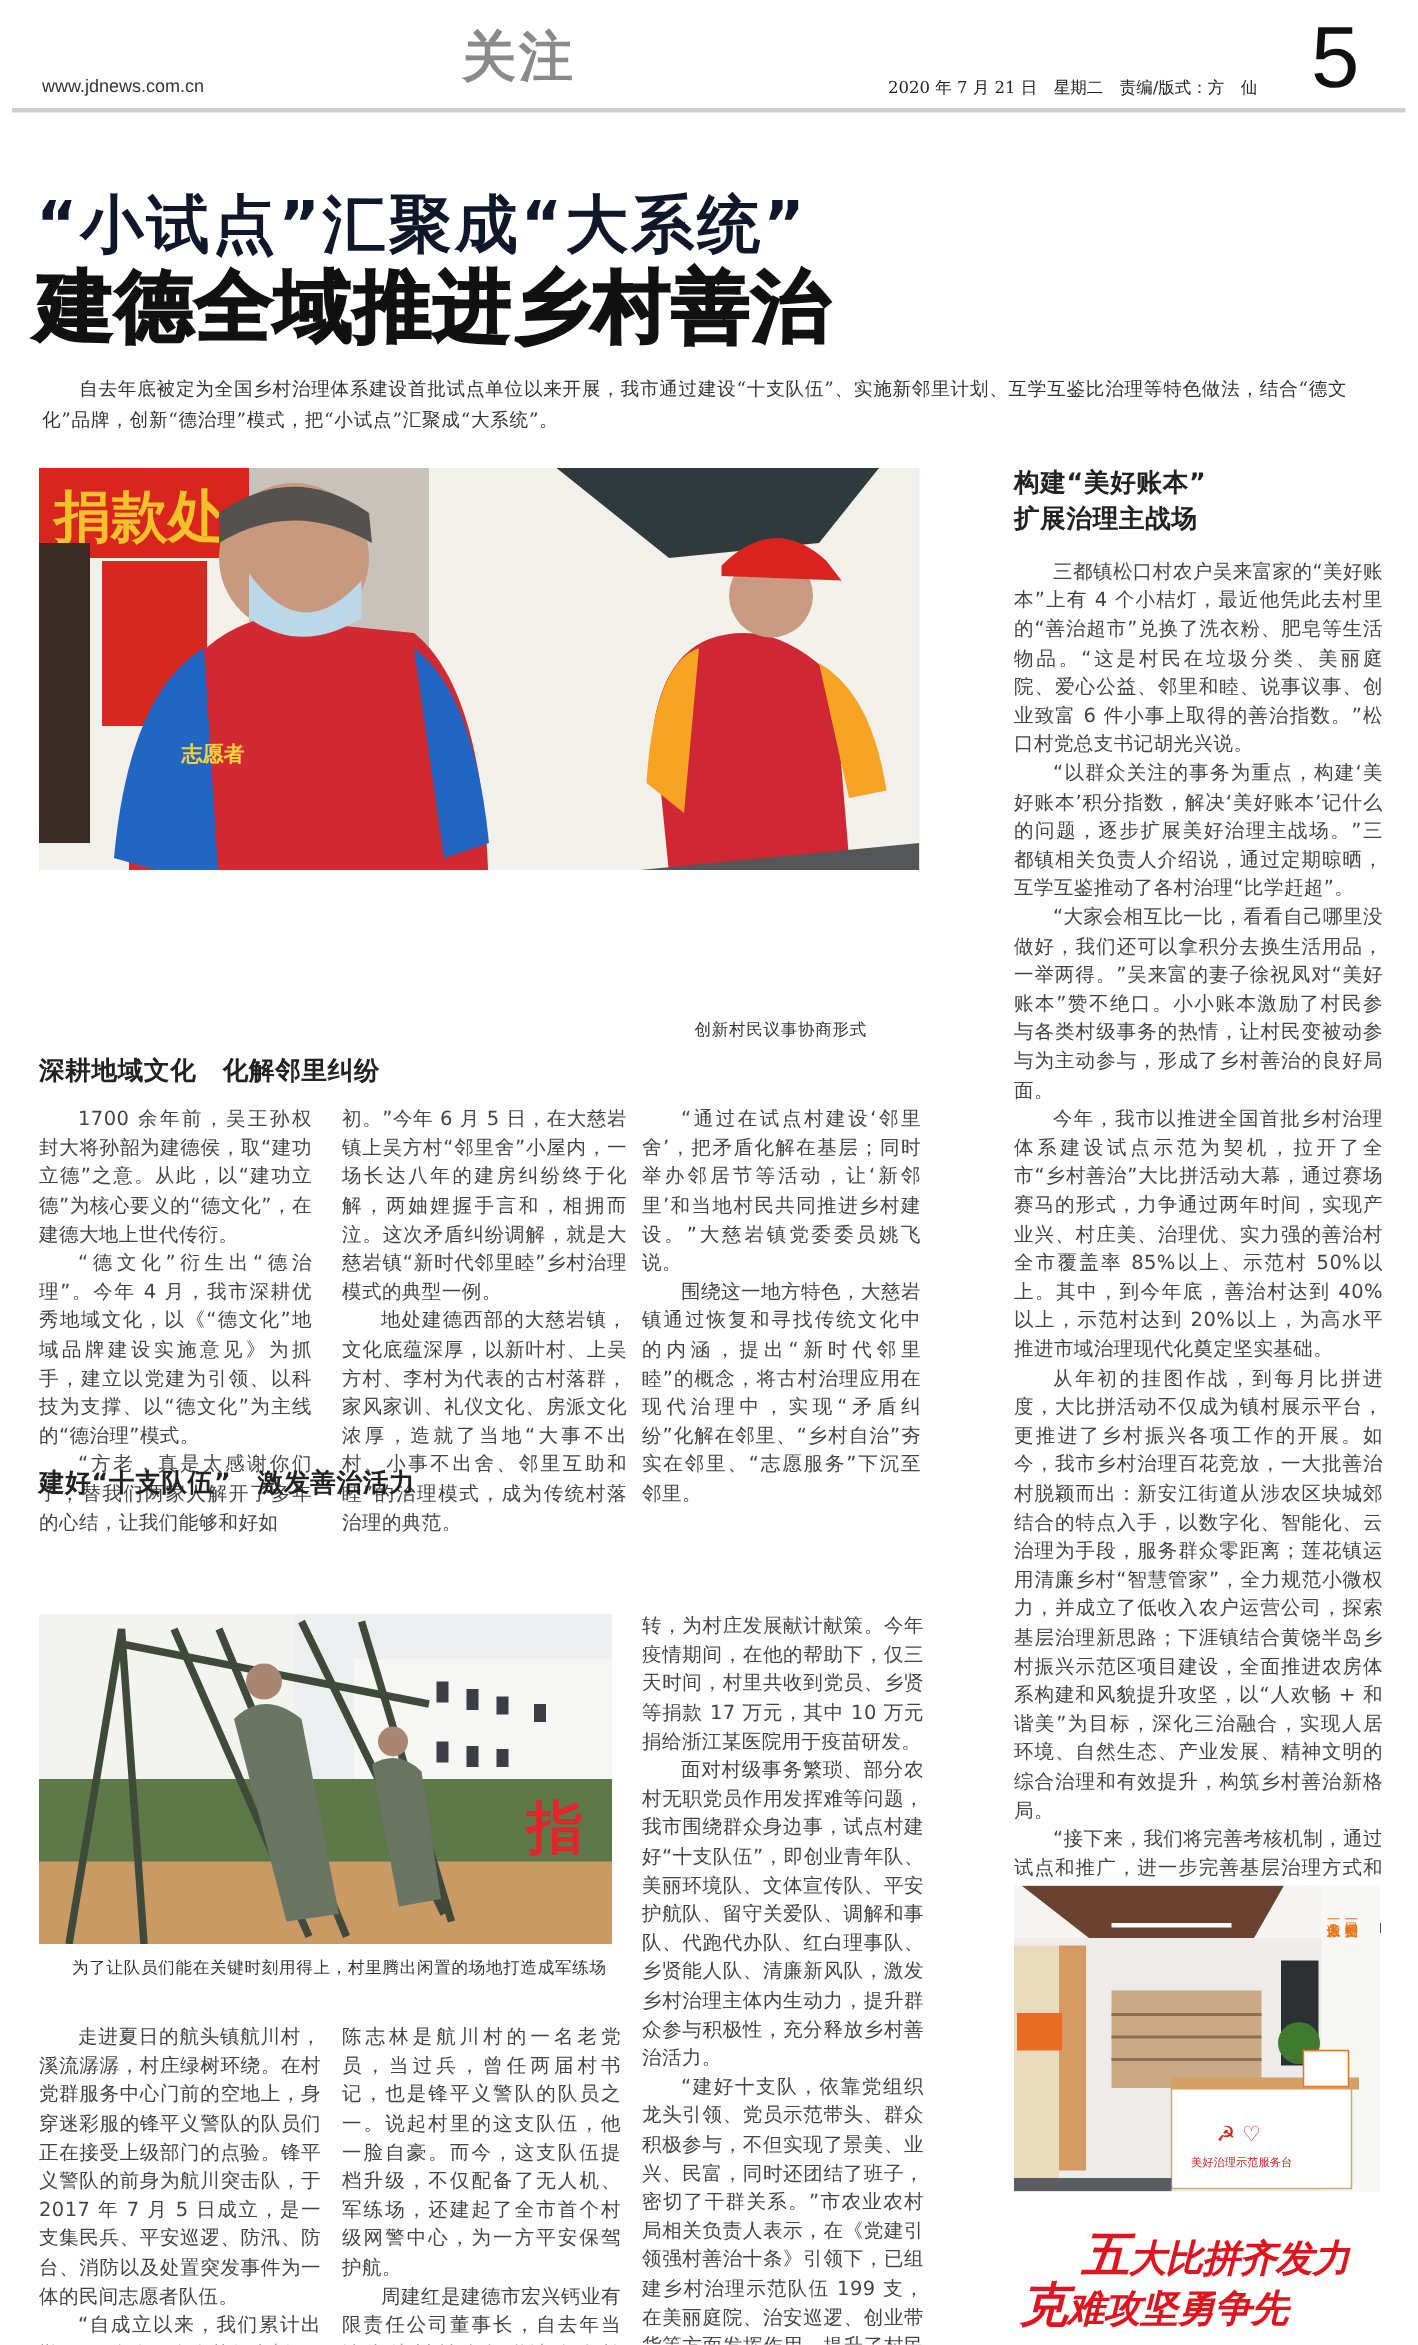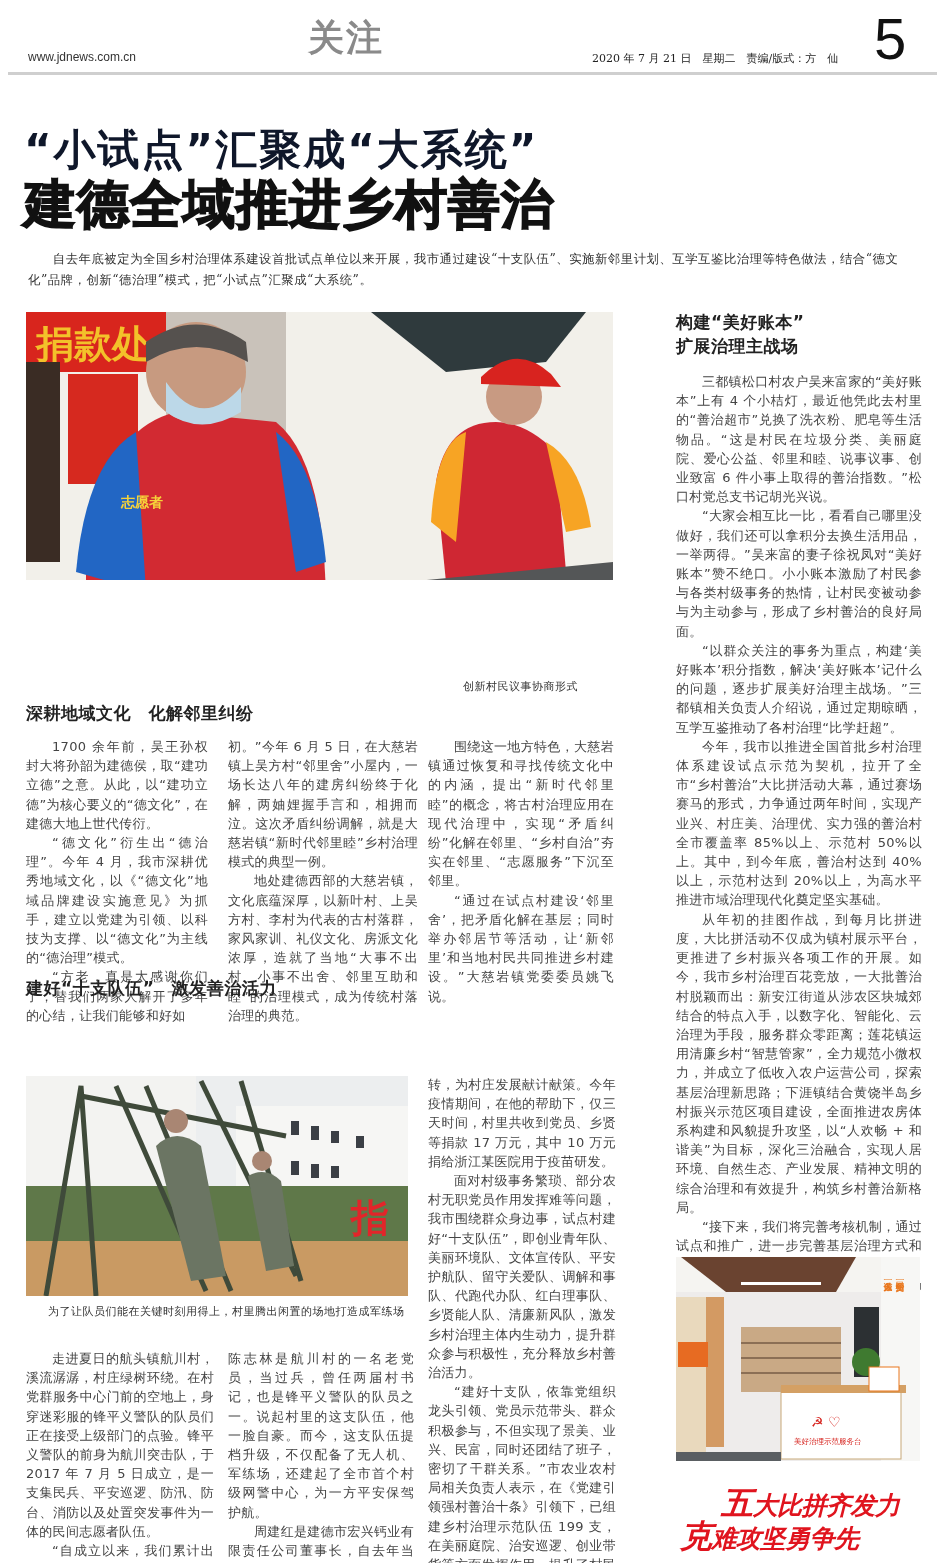--- a/index.html
+++ b/index.html
@@ -105,22 +105,22 @@
 <div class="col c1">
   <p>1700 余年前，吴王孙权封大将孙韶为建德侯，取“建功立德”之意。从此，以“建功立德”为核心要义的“德文化”，在建德大地上世代传衍。</p>
   <p>“德文化”衍生出“德治理”。今年 4 月，我市深耕优秀地域文化，以《“德文化”地域品牌建设实施意见》为抓手，建立以党建为引领、以科技为支撑、以“德文化”为主线的“德治理”模式。</p>
   <p>“方老，真是太感谢你们了，替我们两家人解开了多年的心结，让我们能够和好如</p>
 </div>
 <div class="col c2">
   <p class="cont">初。”今年 6 月 5 日，在大慈岩镇上吴方村“邻里舍”小屋内，一场长达八年的建房纠纷终于化解，两妯娌握手言和，相拥而泣。这次矛盾纠纷调解，就是大慈岩镇“新时代邻里睦”乡村治理模式的典型一例。</p>
   <p>地处建德西部的大慈岩镇，文化底蕴深厚，以新叶村、上吴方村、李村为代表的古村落群，家风家训、礼仪文化、房派文化浓厚，造就了当地“大事不出村、小事不出舍、邻里互助和睦”的治理模式，成为传统村落治理的典范。</p>
 </div>
 <div class="col c3">
+  <p>“通过在试点村建设‘邻里舍’，把矛盾化解在基层；同时举办邻居节等活动，让‘新邻里’和当地村民共同推进乡村建设。”大慈岩镇党委委员姚飞说。</p>
   <p>围绕这一地方特色，大慈岩镇通过恢复和寻找传统文化中的内涵，提出“新时代邻里睦”的概念，将古村治理应用在现代治理中，实现“矛盾纠纷”化解在邻里、“乡村自治”夯实在邻里、“志愿服务”下沉至邻里。</p>
-  <p>“通过在试点村建设‘邻里舍’，把矛盾化解在基层；同时举办邻居节等活动，让‘新邻里’和当地村民共同推进乡村建设。”大慈岩镇党委委员姚飞说。</p>
 </div>
 
 <h2 class="subhead subhead-2">建好“十支队伍”　激发善治活力</h2>
 
 <figure class="photo photo-2">
   <svg width="382" height="220" viewBox="0 0 382 220">
     <rect width="382" height="220" fill="#eceeef"></rect>
     <rect x="0" y="0" width="170" height="135" fill="#f3f3f1"></rect>
     <rect x="210" y="30" width="172" height="80" fill="#f6f6f4"></rect>
     <g fill="#3b3f45">
@@ -164,22 +164,22 @@
   <p>面对村级事务繁琐、部分农村无职党员作用发挥难等问题，我市围绕群众身边事，试点村建好“十支队伍”，即创业青年队、美丽环境队、文体宣传队、平安护航队、留守关爱队、调解和事队、代跑代办队、红白理事队、乡贤能人队、清廉新风队，激发乡村治理主体内生动力，提升群众参与积极性，充分释放乡村善治活力。</p>
   <p>“建好十支队，依靠党组织龙头引领、党员示范带头、群众积极参与，不但实现了景美、业兴、民富，同时还团结了班子，密切了干群关系。”市农业农村局相关负责人表示，在《党建引领强村善治十条》引领下，已组建乡村治理示范队伍 199 支，在美丽庭院、治安巡逻、创业带货等方面发挥作用，提升了村民幸福感、获得感。</p>
 </div>
 
 <h2 class="subhead subhead-3">
   <span>构建“美好账本”</span><br>
   <span>扩展治理主战场</span>
 </h2>
 <div class="col c7">
   <p>三都镇松口村农户吴来富家的“美好账本”上有 4 个小桔灯，最近他凭此去村里的“善治超市”兑换了洗衣粉、肥皂等生活物品。“这是村民在垃圾分类、美丽庭院、爱心公益、邻里和睦、说事议事、创业致富 6 件小事上取得的善治指数。”松口村党总支书记胡光兴说。</p>
+  <p>“以群众关注的事务为重点，构建‘美好账本’积分指数，解决‘美好账本’记什么的问题，逐步扩展美好治理主战场。”三都镇相关负责人介绍说，通过定期晾晒，互学互鉴推动了各村治理“比学赶超”。</p>
   <p>“大家会相互比一比，看看自己哪里没做好，我们还可以拿积分去换生活用品，一举两得。”吴来富的妻子徐祝凤对“美好账本”赞不绝口。小小账本激励了村民参与各类村级事务的热情，让村民变被动参与为主动参与，形成了乡村善治的良好局面。</p>
-  <p>“以群众关注的事务为重点，构建‘美好账本’积分指数，解决‘美好账本’记什么的问题，逐步扩展美好治理主战场。”三都镇相关负责人介绍说，通过定期晾晒，互学互鉴推动了各村治理“比学赶超”。</p>
   <p>今年，我市以推进全国首批乡村治理体系建设试点示范为契机，拉开了全市“乡村善治”大比拼活动大幕，通过赛场赛马的形式，力争通过两年时间，实现产业兴、村庄美、治理优、实力强的善治村全市覆盖率 85%以上、示范村 50%以上。其中，到今年底，善治村达到 40%以上，示范村达到 20%以上，为高水平推进市域治理现代化奠定坚实基础。</p>
   <p>从年初的挂图作战，到每月比拼进度，大比拼活动不仅成为镇村展示平台，更推进了乡村振兴各项工作的开展。如今，我市乡村治理百花竞放，一大批善治村脱颖而出：新安江街道从涉农区块城郊结合的特点入手，以数字化、智能化、云治理为手段，服务群众零距离；莲花镇运用清廉乡村“智慧管家”，全力规范小微权力，并成立了低收入农户运营公司，探索基层治理新思路；下涯镇结合黄饶半岛乡村振兴示范区项目建设，全面推进农房体系构建和风貌提升攻坚，以“人欢畅 + 和谐美”为目标，深化三治融合，实现人居环境、自然生态、产业发展、精神文明的综合治理和有效提升，构筑乡村善治新格局。</p>
   <p><span>“接下来，我们将完善考核机制，通过试点和推广，进一步完善基层治理方式和村级权力监管，创新村民议事协商形式，创新现代乡村治理手段。”市农业农村局负责人表示。</span><span class="byline">（记者　黄倩）</span></p>
 </div>
 
 <figure class="photo photo-3">
   <svg width="244" height="204" viewBox="0 0 244 204">
     <rect width="244" height="204" fill="#f5f4f1"></rect>
     <path d="M5 0 L180 0 L160 35 L50 35 Z" fill="#6a4330"></path>
     <rect x="65" y="25" width="80" height="3" fill="#ffffff"></rect>

